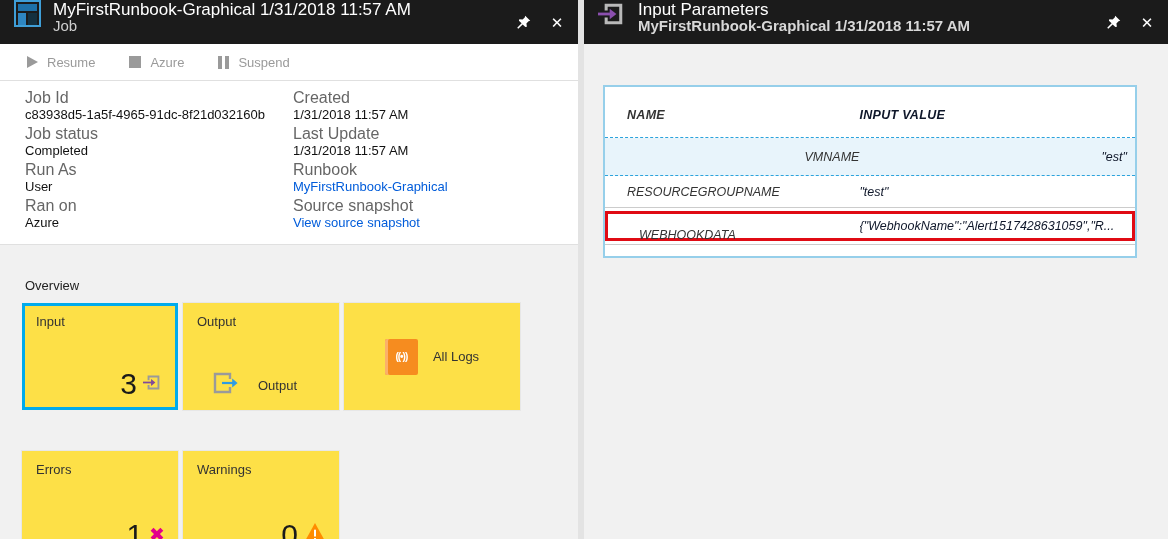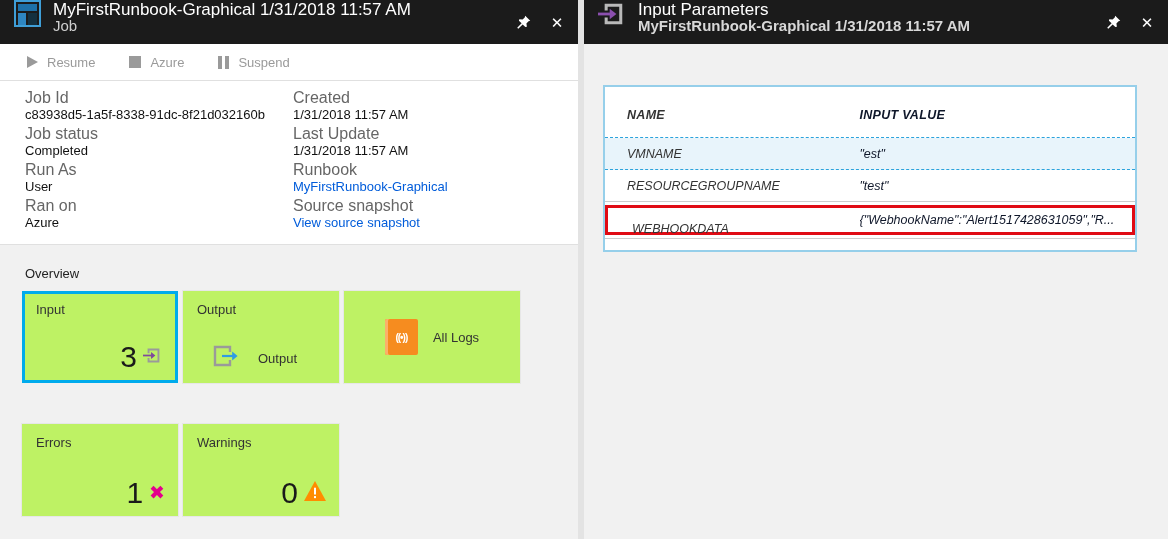--- a/index.html
+++ b/index.html
@@ -49,23 +49,23 @@
   .ess-grid { display:flex; padding:9px 0 10px 25px; border-bottom:1px solid #e0e0e0;
     background:#fff; flex-shrink:0; }
   .ess-col { width:268px; }
   .ess-field { margin-bottom:3px; }
   .ess-field .lbl { font-size:16px; color:#666; line-height:16px; }
   .ess-field .val { font-size:13px; color:#111; line-height:17px; white-space:nowrap; }
   .ess-field .val.link { color:#015cda; cursor:pointer; }
 
   
   .blade-body { flex:1; background:#f1f1f1; padding:17px 0 0 22px; }
-  .ovw-label { font-size:13px; color:#222; margin:4px 0 10px 3px; }
+  .ovw-label { font-size:13px; color:#222; margin:16px 0 10px 3px; }
   .tiles-row { display:flex; gap:5px; }
-  .tile { background:#bef264; height:92px; position:relative; cursor:pointer;
+  .tile { background:#fde047; height:107px; position:relative; cursor:pointer;
     box-shadow:0 0 0 1px rgba(0,0,0,0.04); }
   .tile.w156 { width:156px; }
   .tile.w176 { width:176px; }
   .tile.selected { box-shadow:none; border:3px solid #00abec; }
   .tile .t-label { position:absolute; top:11px; left:14px; font-size:13px; color:#333; }
   .tile.selected .t-label { top:8px; left:11px; }
   .t-count { position:absolute; right:13px; bottom:7px; display:flex; align-items:center; gap:6px; }
   .t-num { font-size:30px; color:#1a1a1a; line-height:32px; }
   .x-glyph { font-size:19px; color:#e3008c; font-weight:bold; line-height:20px; }
   .out-bottom { position:absolute; left:30px; bottom:12px; display:flex; align-items:center; gap:18px; }
@@ -82,27 +82,27 @@
   
   .rb-body { flex:1; padding:41px 0 0 19px; }
   .params-table { width:534px; background:#fff; border:2px solid #96cfea; }
   .p-row { display:flex; align-items:center;font-style:italic; }
   .p-name { width:48%; padding-left:22px; }
   .p-value { flex:1; padding-right:8px; white-space:nowrap; overflow:hidden; }
   .p-head { padding-top:21px; height:51px; align-items:flex-start;
     border-bottom:1px dashed #2ca3dc; }
   .p-head .p-name, .p-head .p-value { font-size:11px; font-weight:bold; color:#333;
     letter-spacing:0.3px; }
-  .row-vm { height:32px; background:#e8f4fb; border-bottom:1px dashed #2ca3dc; }
+  .row-vm { height:38px; background:#e8f4fb; border-bottom:1px dashed #2ca3dc;text-align:right; }
   .row-rg { height:32px; border-bottom:1px solid #ccc; }
   .p-row .p-name { font-size:12.5px; color:#333; }
   .p-row .p-value { font-size:12.5px; color:#0f172a; }
   .row-wh-wrap { margin-top:3px; }
   .row-wh { height:30px; border:3px solid #e00b14; }
-  .row-wh .p-name { padding-left:24px;margin-top:17px; }
+  .row-wh .p-name { padding-left:31px;margin-top:17px; }
   .wh-underline { border-bottom:1px solid #ccc; margin-top:3px; }
   .table-pad { height:11px; }
 </style>
 </head>
 <body>
 
 <div class="screen">
 
   <div class="blade blade-left">
 
@@ -146,21 +146,21 @@
           </span>
         <span>Suspend</span>
       </div>
     </div>
 
 
     <div class="ess-grid">
       <div class="ess-col">
         <div class="ess-field">
           <div class="lbl">Job Id</div>
-          <div class="val">c83938d5-1a5f-8338-91dc-8f21d032160b</div>
+          <div class="val">c83938d5-1a5f-4965-91dc-8f21d032160b</div>
         </div>
         <div class="ess-field">
           <div class="lbl">Job status</div>
           <div class="val">Completed</div>
         </div>
         <div class="ess-field">
           <div class="lbl">Run As</div>
           <div class="val">User</div>
         </div>
         <div class="ess-field">

